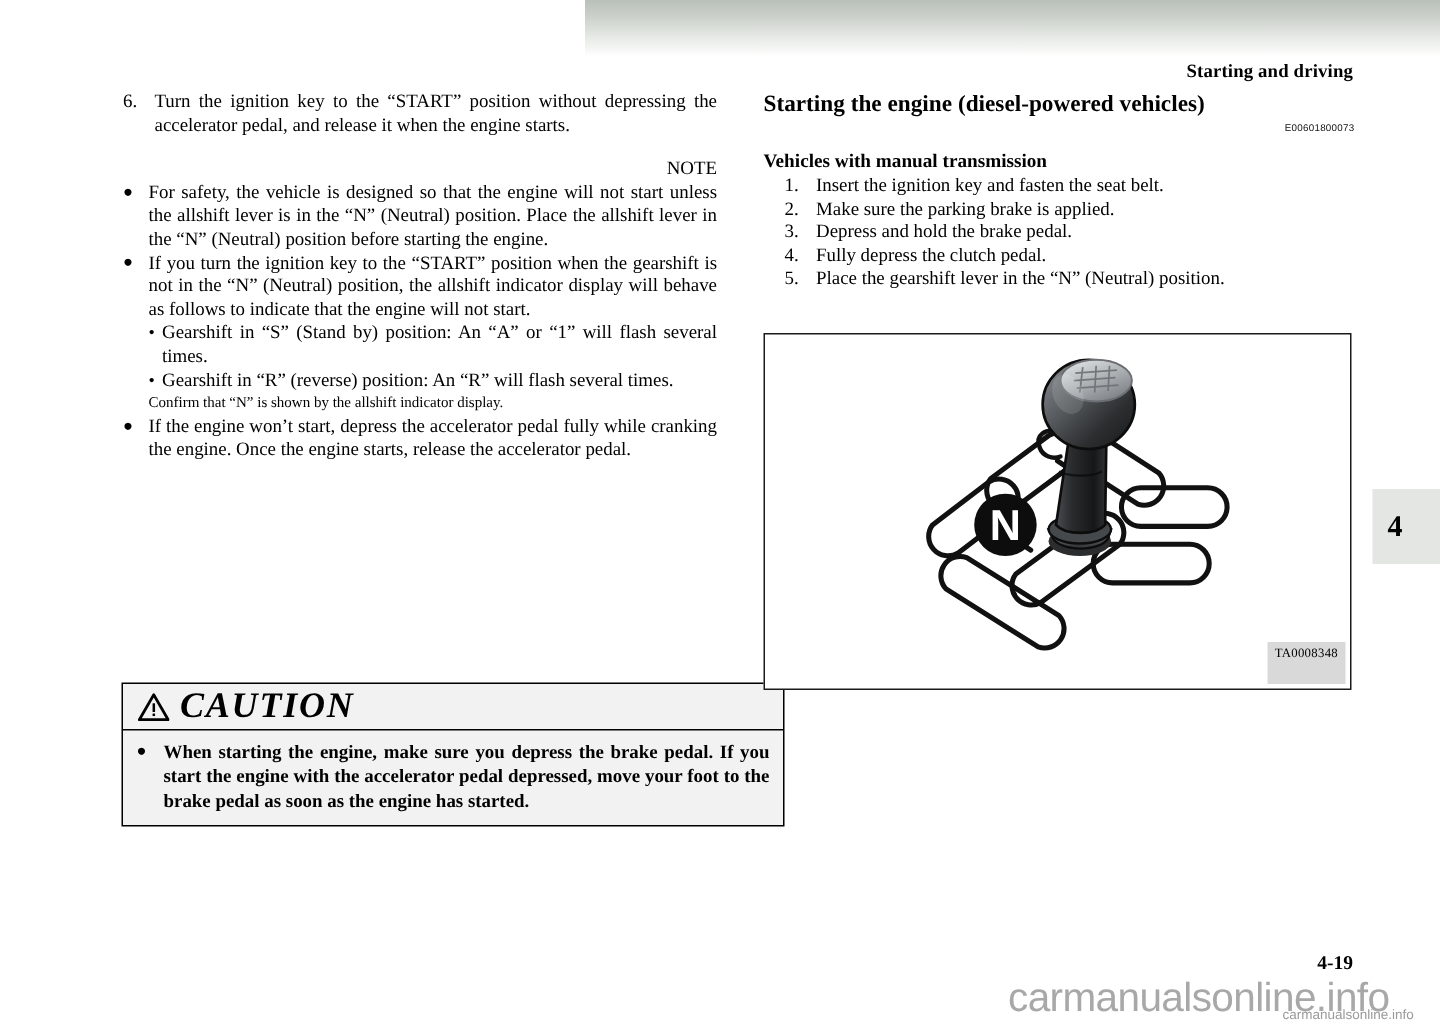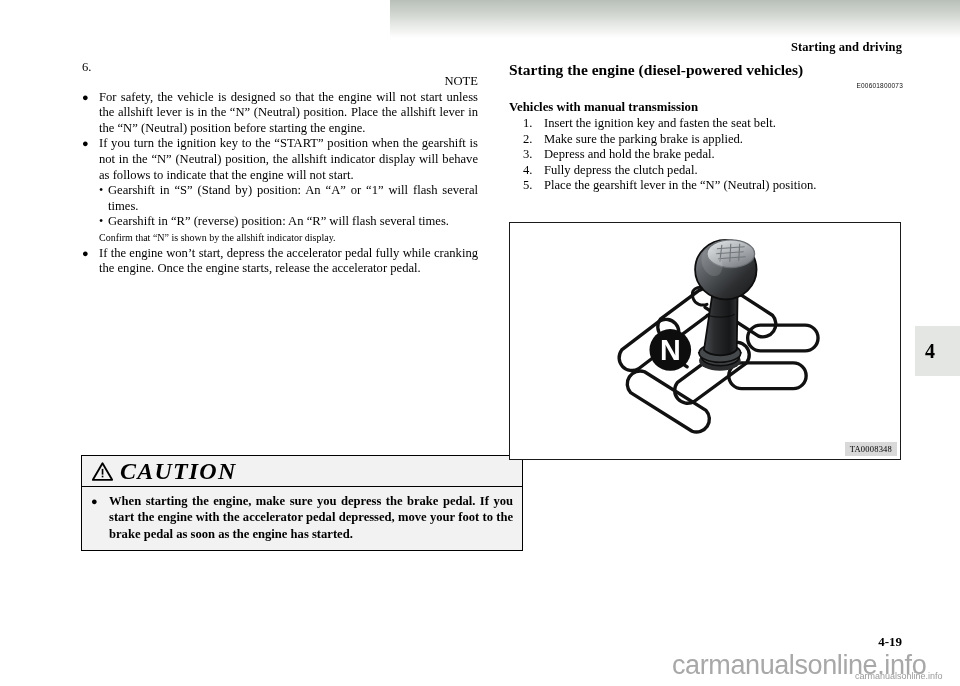--- a/index.html
+++ b/index.html
@@ -215,21 +215,21 @@
     left: 0;
     top: 0;
     width: 100%;
     height: 100%;
   }
   .fig-id {
     position: absolute;
     right: 3px;
     bottom: 3px;
     background: #d9d9d9;
-    padding: 2px 5px 2px 5px;
+    padding: 2px 5px 16px 5px;
     font-family: "Liberation Serif", serif;
     font-size: 8.5px;
     letter-spacing: 0.2px;
     color: #000;
   }
 
   
   .page-number {
     position: absolute;
     right: 58px;
@@ -267,20 +267,21 @@
 <div class="page-header">Starting and driving</div>
 
 <div class="chapter-tab">
   <span>4</span>
 </div>
 
 <div class="col-left">
 
   <div class="num-item">
     <span class="marker">6.</span>
+    <span>Turn the ignition key to the “START” position without depressing the accelerator pedal, and release it when the engine starts.</span>
   </div>
 
   <div class="note-label">NOTE</div>
 
   <div class="bullet-item">
     <span class="dot">●</span>
     <span>For safety, the vehicle is designed so that the engine will not start unless the allshift lever is in the “N” (Neutral) position. Place the allshift lever in the “N” (Neutral) position before starting the engine.</span>
   </div>
 
   <div class="bullet-item">

